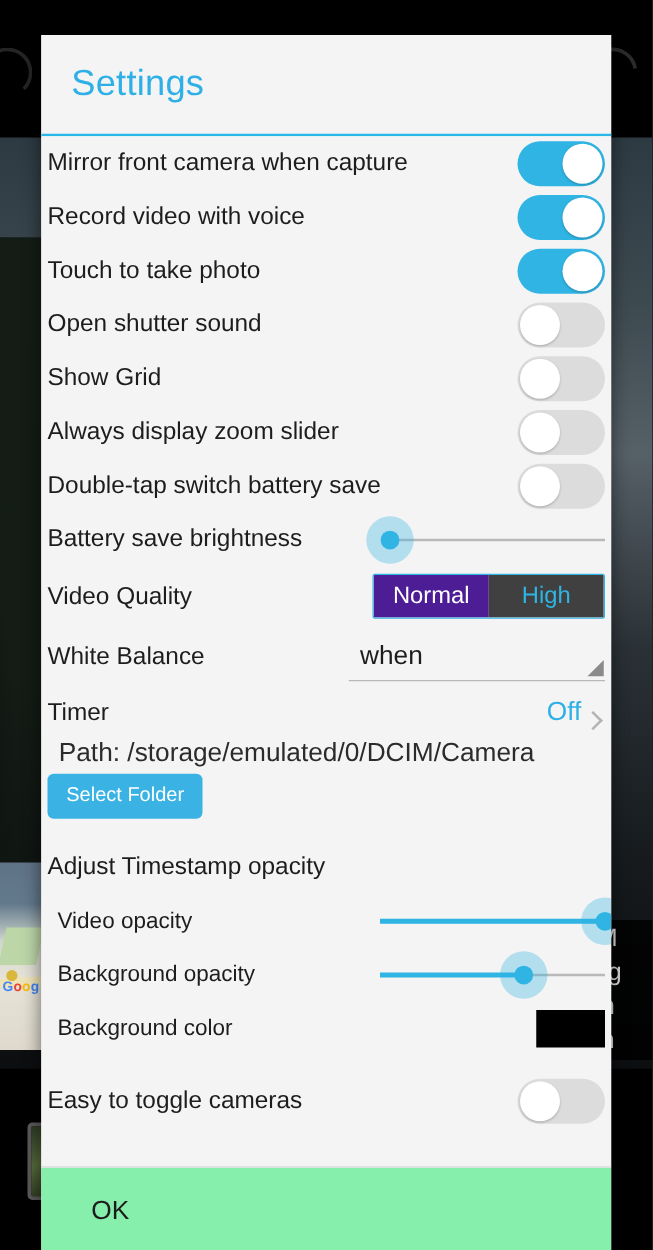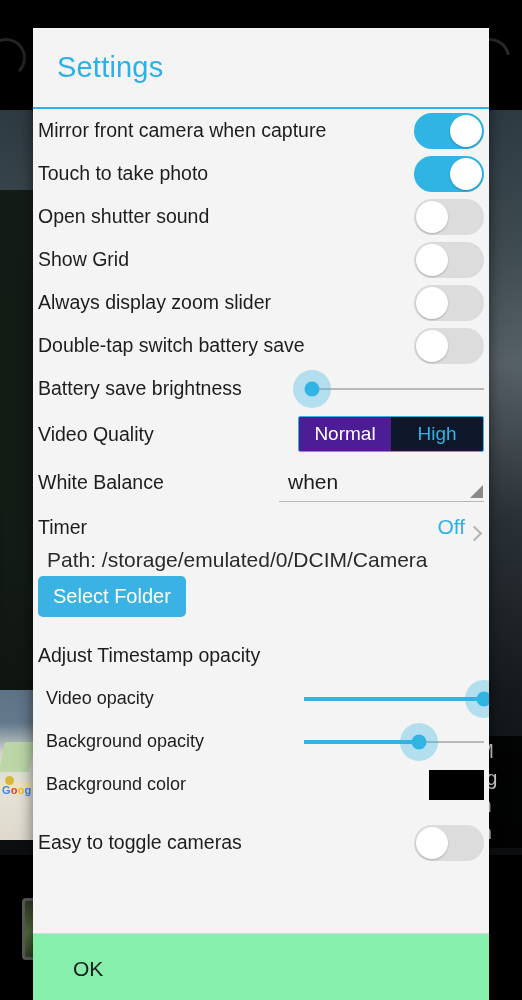--- a/index.html
+++ b/index.html
@@ -245,21 +245,21 @@
     height: 36px;
     flex: 0 0 auto;
   }
   .segmented .seg {
     min-width: 92px;
     display: flex; align-items: center; justify-content: center;
     font-size: 19px;
     padding: 0 14px;
   }
   .segmented .seg.active { background: #4c1d95; color: #ffffff; }
-  .segmented .seg.inactive { background: #0f172a; color: #2fb4e4; }
+  .segmented .seg.inactive { background: #404040; color: #2fb4e4; }
 
   
   .spinner {
     position: relative;
     width: 205px;
     height: 40px;
     border-bottom: 1px solid #b8b8b8;
     display: flex;
     align-items: center;
     padding-left: 9px;
@@ -292,21 +292,21 @@
     padding: 0 0 0 14px;
     height: 24px;
     display: flex; align-items: center;
   }
   .folder-btn {
     margin: 4px 0 0 5px;
     background: #3ab3e4;
     color: #ffffff;
     border: none;
     border-radius: 5px;
-    font-size: 20px;
+    font-size: 16px;
     font-family: "Liberation Sans", sans-serif;
     padding: 9px 15px;
     display: inline-block;
     cursor: pointer;
   }
 
   .section-title {
     font-size: 19.5px;
     color: #1d1d1d;
     padding: 0 0 0 5px;
@@ -380,20 +380,26 @@
   <div class="dlg-body">
 
     
     <div class="row">
       <div class="row-label">Mirror front camera when capture</div>
       <div class="switch on">
           <div class="knob"></div>
         </div>
     </div>
 
+    <div class="row">
+      <div class="row-label">Record video with voice</div>
+      <div class="switch on">
+          <div class="knob"></div>
+        </div>
+    </div>
 
     <div class="row">
       <div class="row-label">Touch to take photo</div>
       <div class="switch on">
           <div class="knob"></div>
         </div>
     </div>
 
     <div class="row">
       <div class="row-label">Open shutter sound</div>

